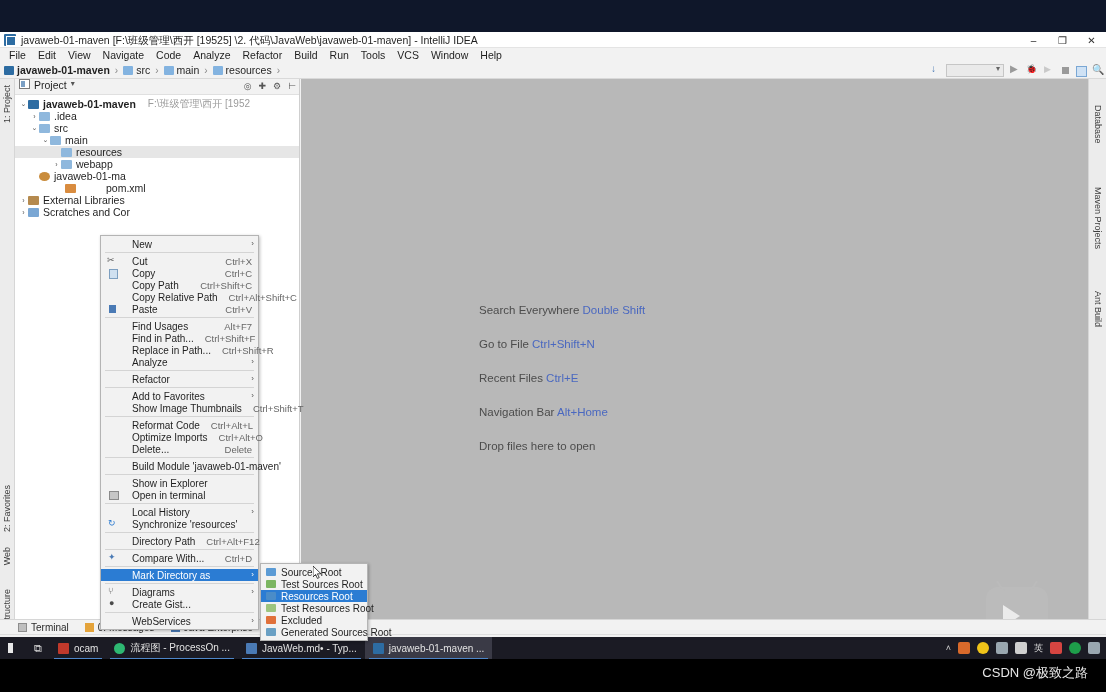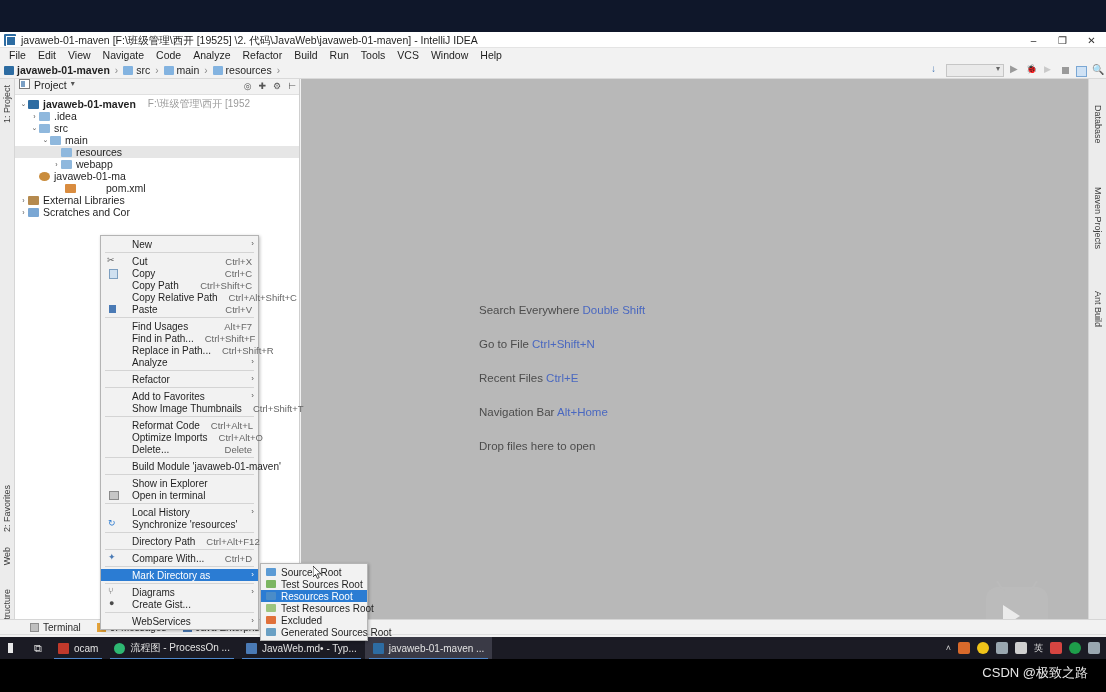--- a/index.html
+++ b/index.html
@@ -94,21 +94,21 @@
 
   
   .bili { position:absolute; right:40px; top:508px; width:62px; height:62px; background:#bdbdbd; border-radius:12px; opacity:.72; }
   .bili::before { content:""; position:absolute; left:17px; top:18px; width:0; height:0;
     border-left:17px solid #fff; border-top:11px solid transparent; border-bottom:11px solid transparent; }
   .bili .ear-l, .bili .ear-r { position:absolute; top:-7px; width:2px; height:14px; background:#bdbdbd; }
   .bili .ear-l { left:14px; transform:rotate(-35deg); }
   .bili .ear-r { right:14px; transform:rotate(35deg); }
 
   
-  .bottombar { position:relative; height:15px; background:#f2f2f2; border-top:1px solid #d6d6d6; display:flex; align-items:center; padding-left:30px; }
+  .bottombar { position:relative; height:15px; background:#f2f2f2; border-top:1px solid #d6d6d6; display:flex; align-items:center; padding-left:18px; }
   .btab { display:flex; align-items:center; font-size:10px; color:#2b2b2b; margin-right:16px; }
   .btab .bic { width:9px; height:9px; margin-right:4px; }
   .bic.terminal { background:#bfbfbf; border:1px solid #8d8d8d; }
   .bic.msg { background:#e4a33a; }
   .bic.java { background:#4a7ab5; }
   .bic.todo { background:#69a05a; }
 
   
   .statusbar { position:relative; height:14px; background:#f2f2f2; border-top:1px solid #dedede; display:flex; align-items:center; padding-left:6px; }
   .statusbar .sb-ic { width:9px; height:9px; border:1px solid #9a9a9a; background:#e6e6e6; margin-right:6px; }

